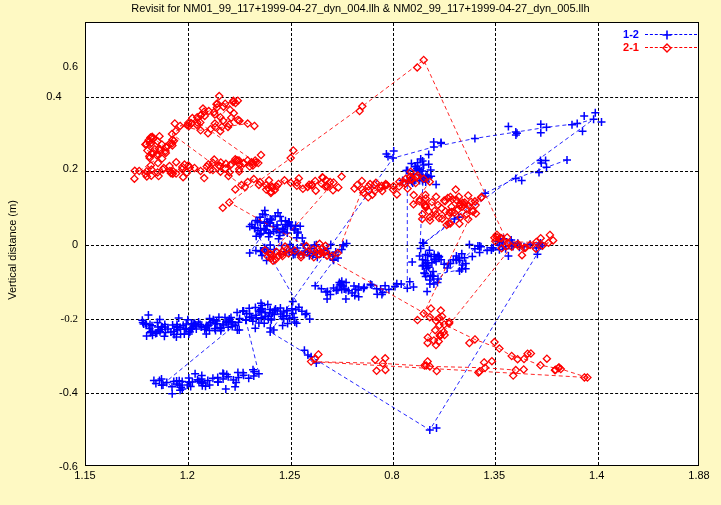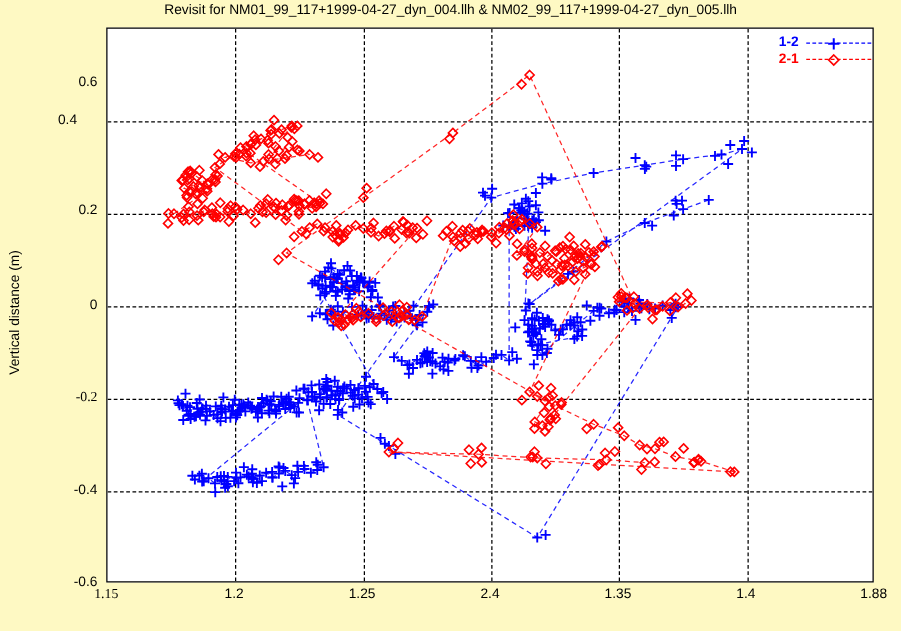--- a/index.html
+++ b/index.html
@@ -1053,24 +1053,24 @@
           <path d="M405.9,334.6 L409.5,338.2 L405.9,341.8 L402.3,338.2 Z" stroke="#FF0000" stroke-width="1.3" fill="none"></path>
           <path d="M393.6,344.9 L397.2,348.5 L393.6,352.1 L390.0,348.5 Z" stroke="#FF0000" stroke-width="1.3" fill="none"></path>
           <path d="M429.8,343.5 L433.4,347.1 L429.8,350.7 L426.2,347.1 Z" stroke="#FF0000" stroke-width="1.3" fill="none"></path>
           <path d="M427.2,349.0 L430.8,352.6 L427.2,356.2 L423.6,352.6 Z" stroke="#FF0000" stroke-width="1.3" fill="none"></path>
           <path d="M437.7,342.9 L441.3,346.5 L437.7,350.1 L434.1,346.5 Z" stroke="#FF0000" stroke-width="1.3" fill="none"></path>
         </g>
       </svg>
   </div>
 
   <div id="ticklayer">
-      <div class="xtick-label" style="left: 85px; font-family: Liberation Serif, serif;">1.15</div>
+      <div class="xtick-label" style="left: 85px;">1.15</div>
       <div class="xtick-label" style="left: 187.333px;">1.2</div>
       <div class="xtick-label" style="left: 289.667px;">1.25</div>
-      <div class="xtick-label" style="left: 392px;">2.4</div>
+      <div class="xtick-label" style="left: 392px;">0.8</div>
       <div class="xtick-label" style="left: 494.333px;">1.35</div>
       <div class="xtick-label" style="left: 596.667px;">1.4</div>
       <div class="xtick-label" style="left: 699px;">1.88</div>
       <div class="ytick-label" style="top: 22px; left: 30px; width: 48px; margin-top: 44px;">0.6</div>
       <div class="ytick-label" style="top: 96px; left: 30px; width: 48px; text-align: center;">0.4</div>
       <div class="ytick-label" style="top: 168px; left: 30px; width: 48px;">0.2</div>
       <div class="ytick-label" style="top: 244px; left: 30px; width: 48px;">0</div>
       <div class="ytick-label" style="top: 318px; left: 30px; width: 48px; font-family: Liberation Serif, serif;">-0.2</div>
       <div class="ytick-label" style="top: 392px; left: 30px; width: 48px;">-0.4</div>
       <div class="ytick-label" style="top: 466px; left: 30px; width: 48px;">-0.6</div>

